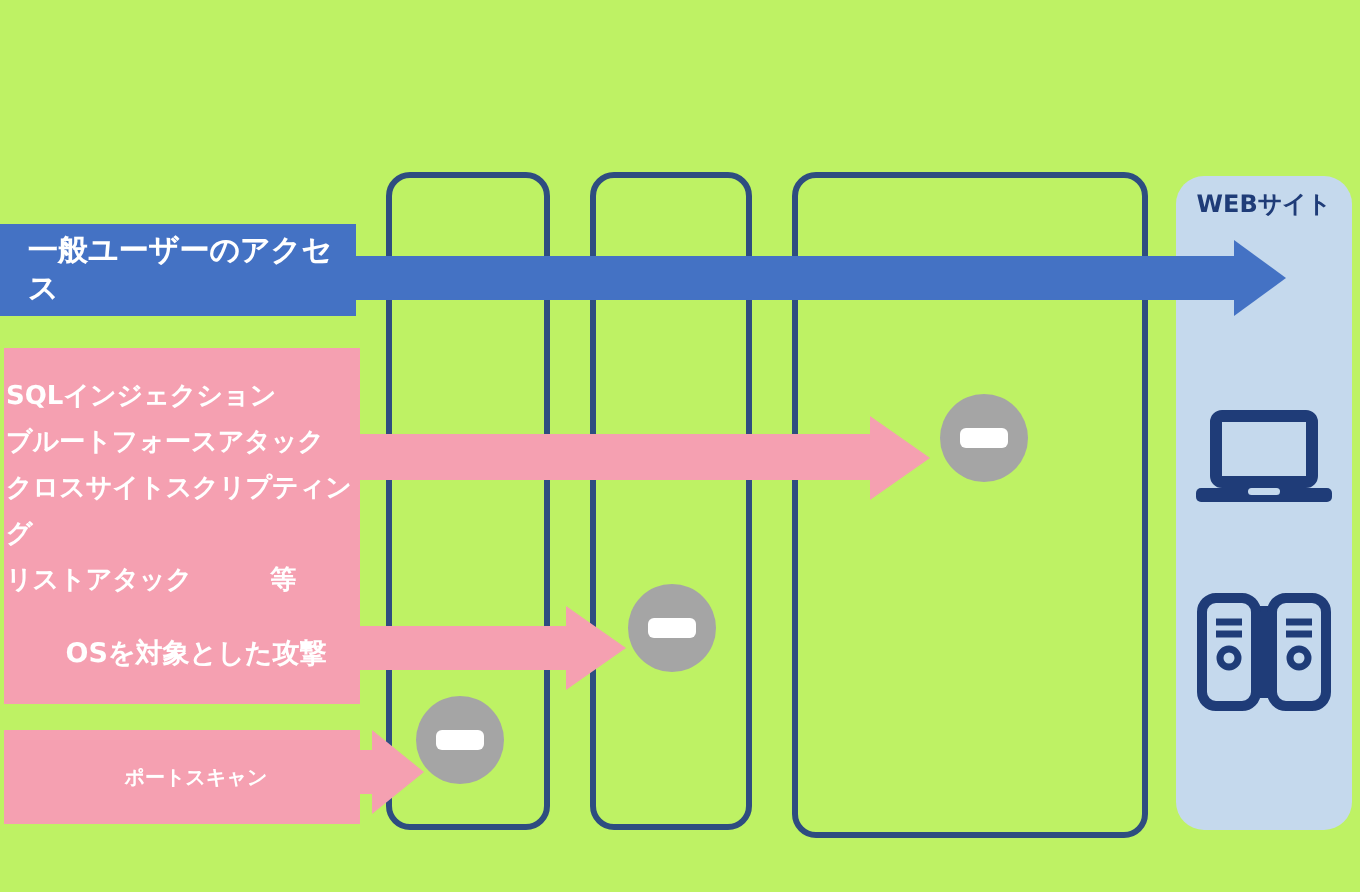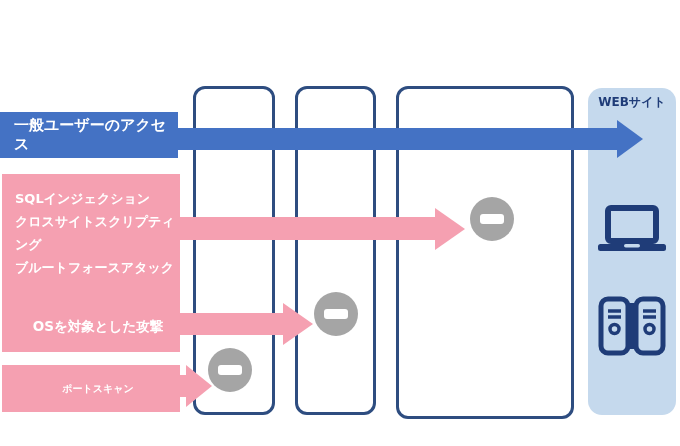--- a/index.html
+++ b/index.html
@@ -1,17 +1,17 @@
 <!DOCTYPE html>
 <html><head>
 <meta charset="utf-8">
 <style>
   html,body{margin:0;padding:0;background:#000;}
   .stage{
-    position:relative;width:680px;height:446px;background:#ffffff;overflow:hidden;
+    position:relative;width:680px;height:446px;background:#bef264;overflow:hidden;
     font-family:"DejaVu Sans","Liberation Sans",sans-serif;
   }
   
   .col{
     position:absolute;top:86px;border:3px solid #2e4d80;border-radius:12px;
     background:transparent;box-sizing:border-box;z-index:1;
   }
   .col1{left:193px;width:82px;height:329px;}
   .col2{left:295px;width:81px;height:329px;}
   .col3{left:396px;width:178px;height:333px;}
@@ -49,21 +49,21 @@
     border-bottom:21px solid transparent;border-left:26px solid #f5a0b1;}
 
   
   .label-box{position:absolute;box-sizing:border-box;z-index:4;color:#fff;padding-left:14px;}
   .access-box{
     left:0;top:112px;width:178px;height:46px;background:#4472c4;
     display:flex;align-items:center;justify-content:center;
     font-size:15px;font-weight:bold;
   }
   .attack-box{background:#f5a0b1;font-weight:600;}
-  .attacks1{left:2px;top:174px;width:178px;height:131px;padding:13px 0 0 13px;
+  .attacks1{left:2px;top:174px;width:178px;height:131px;padding:13px 0 0 1px;
     font-size:13px;line-height:23px;}
   .attacks2{left:2px;top:302px;width:178px;height:50px;display:flex;
     align-items:center;justify-content:center;font-size:13.5px;}
   .attacks3{left:2px;top:365px;width:178px;height:47px;display:flex;
     align-items:center;justify-content:center;font-size:10px;}
 
   
   .block{
     position:absolute;width:44px;height:44px;border-radius:50%;
     background:#a5a5a5;z-index:5;display:flex;align-items:center;justify-content:center;
@@ -108,22 +108,23 @@
       <circle cx="52.5" cy="33" r="4.5" fill="none" stroke="#1f3c78" stroke-width="3.5"></circle>
     </svg>
   </div>
 
   <div class="band blue-band"></div>
   <div class="head blue-head"></div>
   <div class="label-box access-box">一般ユーザーのアクセス</div>
 
   <div class="label-box attack-box attacks1">
     <div>SQLインジェクション</div>
+    <div>ブルートフォースアタック</div>
     <div>クロスサイトスクリプティング</div>
-    <div>ブルートフォースアタック</div>
+    <div>リストアタック　　　等</div>
   </div>
   <div class="band pink a1-band"></div>
   <div class="head a1-head"></div>
   <div class="block b1">
     <div class="minus"></div>
   </div>
 
   <div class="label-box attack-box attacks2">OSを対象とした攻撃</div>
   <div class="band pink a2-band"></div>
   <div class="head a2-head"></div>

